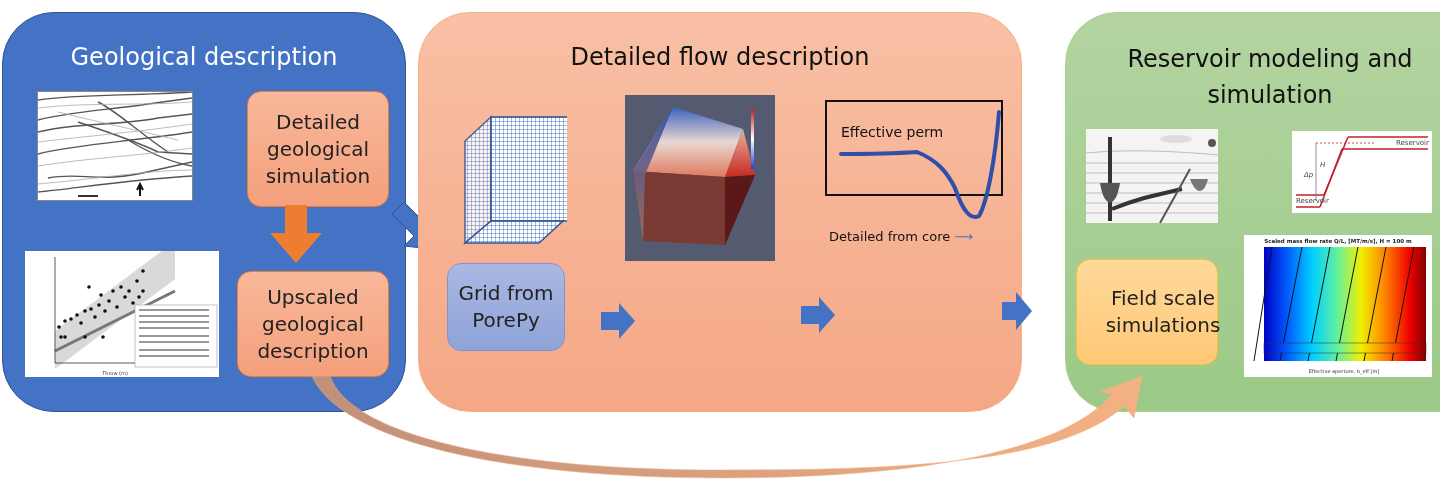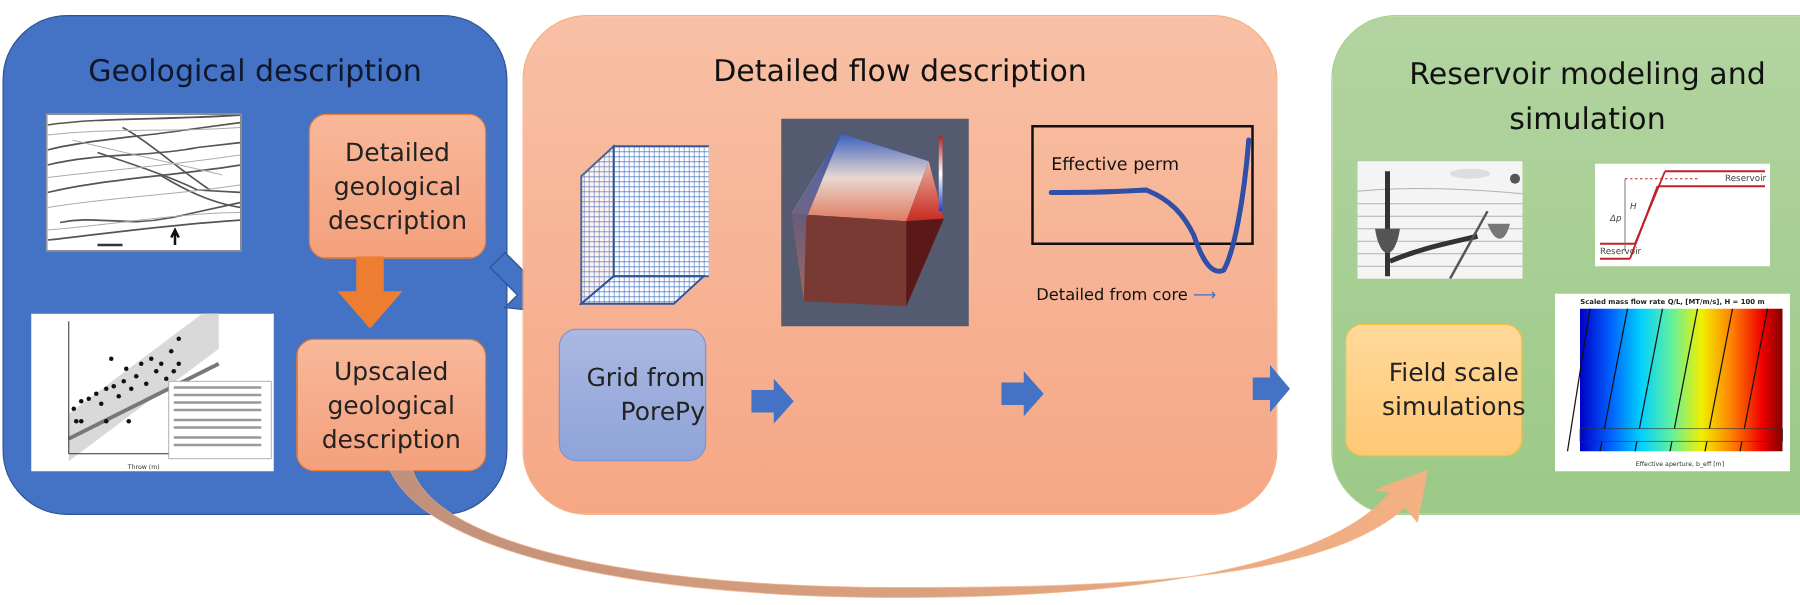--- a/index.html
+++ b/index.html
@@ -2,21 +2,21 @@
 <html><head>
 <meta charset="utf-8">
 <style>
   html, body { margin:0; padding:0; background:#ffffff; }
   body { width:1440px; height:484px; position:relative; overflow:hidden; font-family:"DejaVu Sans", sans-serif; }
   .panel { position:absolute; border-radius:52px; box-sizing:border-box; }
   #p-geo { left:2px; top:12px; width:404px; height:400px; background:#4472c4; border:1px solid #2f5597; }
   #p-flow { left:418px; top:12px; width:604px; height:400px; background:linear-gradient(#f8c0a5, #f5a785); border:1px solid #f4b183; }
   #p-res { left:1030px; top:12px; width:410px; height:400px; background:linear-gradient(#b3d4a1, #9cc987); border:1px solid #a9d18e; border-radius:52px 0 0 52px;margin-left:35px; }
   .ptitle { position:absolute; left:0; right:0; text-align:center; font-size:24px; }
-  #p-geo .ptitle { color:#0f172a; top:30px; }
+  #p-geo .ptitle { color:#ffffff; top:30px; }
   #p-flow .ptitle { color:#111; top:30px; }
   #p-res .ptitle { color:#111; top:28px; line-height:36px; }
   .box { position:absolute; border-radius:14px; box-sizing:border-box; display:flex; align-items:center; justify-content:center; text-align:center; font-size:20px; line-height:27px; color:#222; }
   .orange-box { background:linear-gradient(#f8b89a,#f4a07c); border:1px solid #ed7d31; }
   .blue-box { background:linear-gradient(#aab8e2,#8ea3d8); border:1px solid #7f95d1; }
   .yellow-box { background:linear-gradient(#ffd99b,#ffc875); border:1px solid #f6c141;padding-left:32px; }
   .img { position:absolute; box-sizing:border-box; }
   .caption { position:absolute; font-size:15px; color:#111; }
   svg text { font-family:"DejaVu Sans", sans-serif; }
 </style>
@@ -45,21 +45,21 @@
         <path d="M0 74 C50 66 100 64 154 56"></path>
         <path d="M20 20 C60 30 90 36 140 48"></path>
         <path d="M0 92 C50 88 110 78 154 78"></path>
       </g>
       <line x1="40" y1="104" x2="60" y2="104" stroke="#333" stroke-width="2"></line>
       <path d="M102 104 L102 94 M99 98 L102 92 L105 98" stroke="#111" stroke-width="2" fill="none"></path>
     </svg>
   </div>
 
   <div class="box orange-box" style="left:244px;top:78px;width:142px;height:116px;">
-    <span>Detailed geological description</span>
+    <span>Detailed geological simulation</span>
   </div>
 
   <svg class="img" style="left:265px;top:192px;" width="56" height="60" viewBox="0 0 56 60">
     <rect x="17" y="0" width="22" height="30" fill="#ed7d31"></rect>
     <polygon points="2,28 54,28 28,58" fill="#ed7d31"></polygon>
   </svg>
 
   <div class="img" style="left:22px;top:238px;width:194px;height:126px;background:#fff;">
     <svg width="194" height="126" viewBox="0 0 194 126">
       <polygon points="30,110 150,20 150,58 30,148" fill="#d9d9d9" transform="translate(0,-30)"></polygon>
@@ -169,21 +169,21 @@
     <div class="caption" style="left:14px;top:22px;font-size:14px;">Effective perm</div>
     <svg width="174" height="123" viewBox="0 0 174 123" style="position:absolute;left:0;top:0;">
       <path d="M14 52 C40 52 60 52 90 50 C110 58 120 70 128 86 C136 110 144 118 152 114 C160 100 168 60 172 10" fill="none" stroke="#2f4fa8" stroke-width="4" stroke-linecap="round"></path>
     </svg>
   </div>
   <div class="caption" style="left:410px;top:216px;font-size:13px;">
     <span>Detailed from core</span>
     <span style="color:#4472c4;">⟶</span>
   </div>
 
-  <div class="box blue-box" style="left:28px;top:250px;width:118px;height:106px;text-align:right;">
+  <div class="box blue-box" style="left:28px;top:250px;width:118px;height:88px;">
     <span>Grid from PorePy</span>
   </div>
   <svg class="img" style="left:182px;top:290px;" width="34" height="36" viewBox="0 0 34 36">
     <polygon points="0,9 18,9 18,0 34,18 18,36 18,27 0,27" fill="#4472c4"></polygon>
   </svg>
   <svg class="img" style="left:382px;top:284px;" width="34" height="36" viewBox="0 0 34 36">
     <polygon points="0,9 18,9 18,0 34,18 18,36 18,27 0,27" fill="#4472c4"></polygon>
   </svg>
 </div>
 
@@ -208,21 +208,21 @@
       <rect x="22" y="8" width="4" height="84" fill="#333"></rect>
       <path d="M14 54 C18 80 30 80 34 54 Z" fill="#555"></path>
       <path d="M26 80 C50 70 70 66 96 60" stroke="#333" stroke-width="4" fill="none"></path>
       <path d="M74 94 L104 40" stroke="#555" stroke-width="2"></path>
       <path d="M104 50 C110 66 118 66 122 50 Z" fill="#777"></path>
       <ellipse cx="90" cy="10" rx="16" ry="4" fill="#ddd"></ellipse>
       <circle cx="126" cy="14" r="4" fill="#555"></circle>
     </svg>
   </div>
 
-  <div class="img" style="left:210px;top:118px;width:140px;height:82px;background:#fff;">
+  <div class="img" style="left:226px;top:118px;width:140px;height:82px;background:#fff;">
     <svg width="140" height="82" viewBox="0 0 140 82">
       <line x1="56" y1="6" x2="136" y2="6" stroke="#c0202a" stroke-width="1.5"></line>
       <line x1="50" y1="18" x2="136" y2="18" stroke="#c0202a" stroke-width="1.5"></line>
       <line x1="4" y1="64" x2="32" y2="64" stroke="#c0202a" stroke-width="1.5"></line>
       <line x1="4" y1="76" x2="28" y2="76" stroke="#c0202a" stroke-width="1.5"></line>
       <line x1="56" y1="6" x2="32" y2="64" stroke="#c0202a" stroke-width="1.5"></line>
       <line x1="50" y1="18" x2="28" y2="76" stroke="#c0202a" stroke-width="1.5"></line>
       <line x1="24" y1="12" x2="84" y2="12" stroke="#c0202a" stroke-width="0.8" stroke-dasharray="2,2"></line>
       <line x1="24" y1="12" x2="24" y2="70" stroke="#777" stroke-width="0.8"></line>
       <text x="104" y="14" font-size="7" fill="#444">Reservoir</text>

